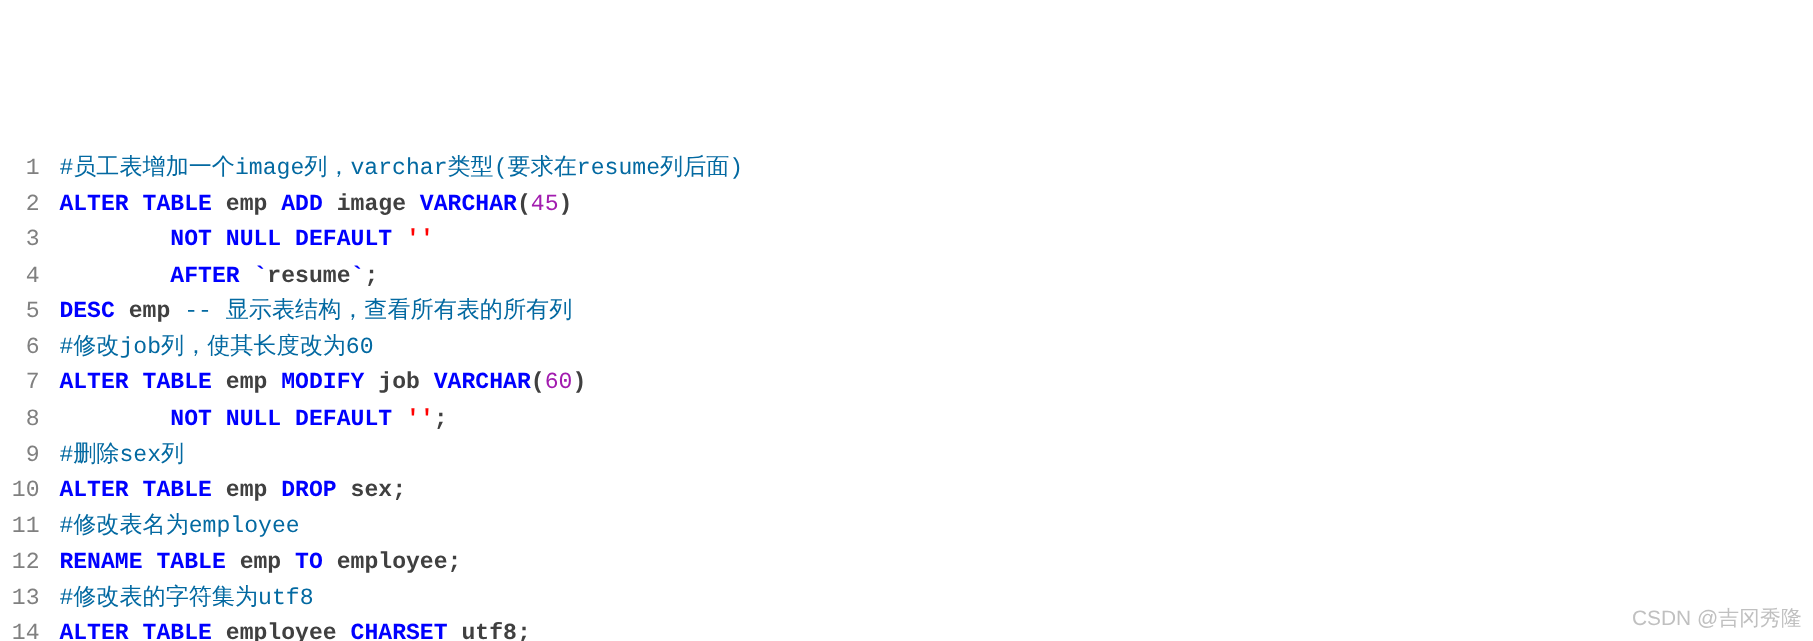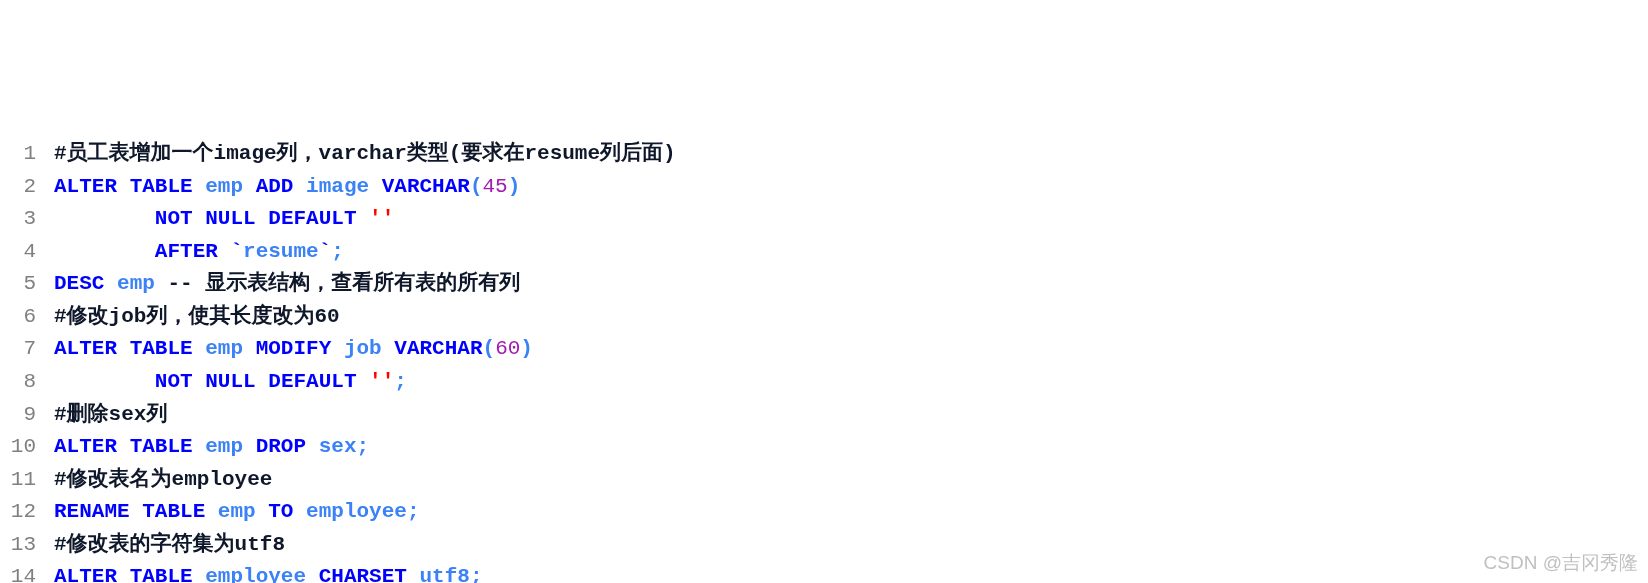--- a/index.html
+++ b/index.html
@@ -20,22 +20,22 @@
     text-align: right;
     color: #808080;
     padding-right: 18px;
     user-select: none;
     flex-shrink: 0;
   }
   .code {
     flex: 1;
   }
   .kw  { color: #0000ff; font-weight: bold; }
-  .cmt { color: #0f172a; font-weight: bold; }
-  .txt { color: #3b82f6; font-weight: bold; }
+  .cmt { color: #0369a1; font-weight: normal; }
+  .txt { color: #404040; font-weight: bold; }
   .str { color: #ff0000; font-weight: bold; }
   .num { color: #a21caf; font-weight: normal; }
   .bk  { color: #0000ff; font-weight: bold; }
   .watermark {
     position: fixed;
     bottom: 6px;
     right: 10px;
     font-size: 19px;
     color: #c0c0c0;
     font-family: Arial, sans-serif;

